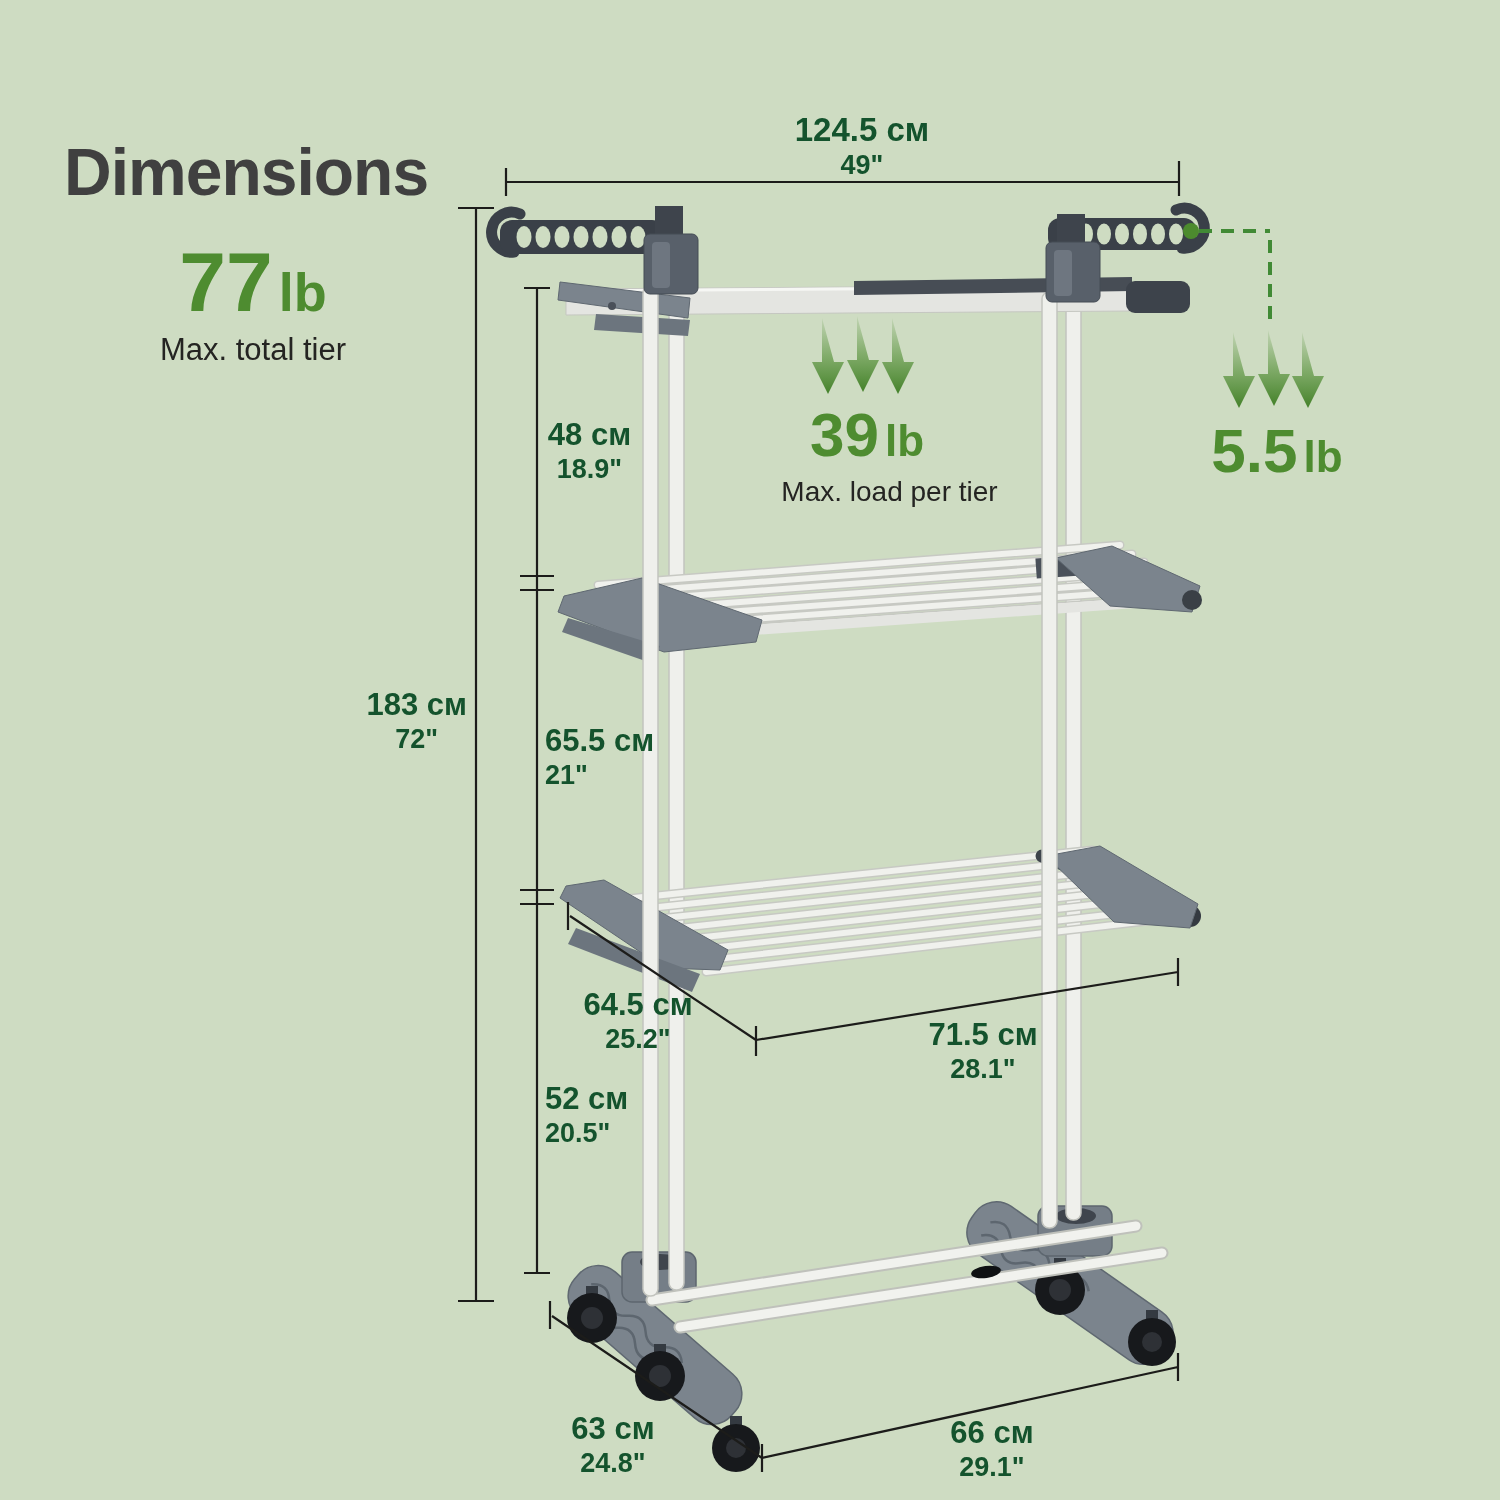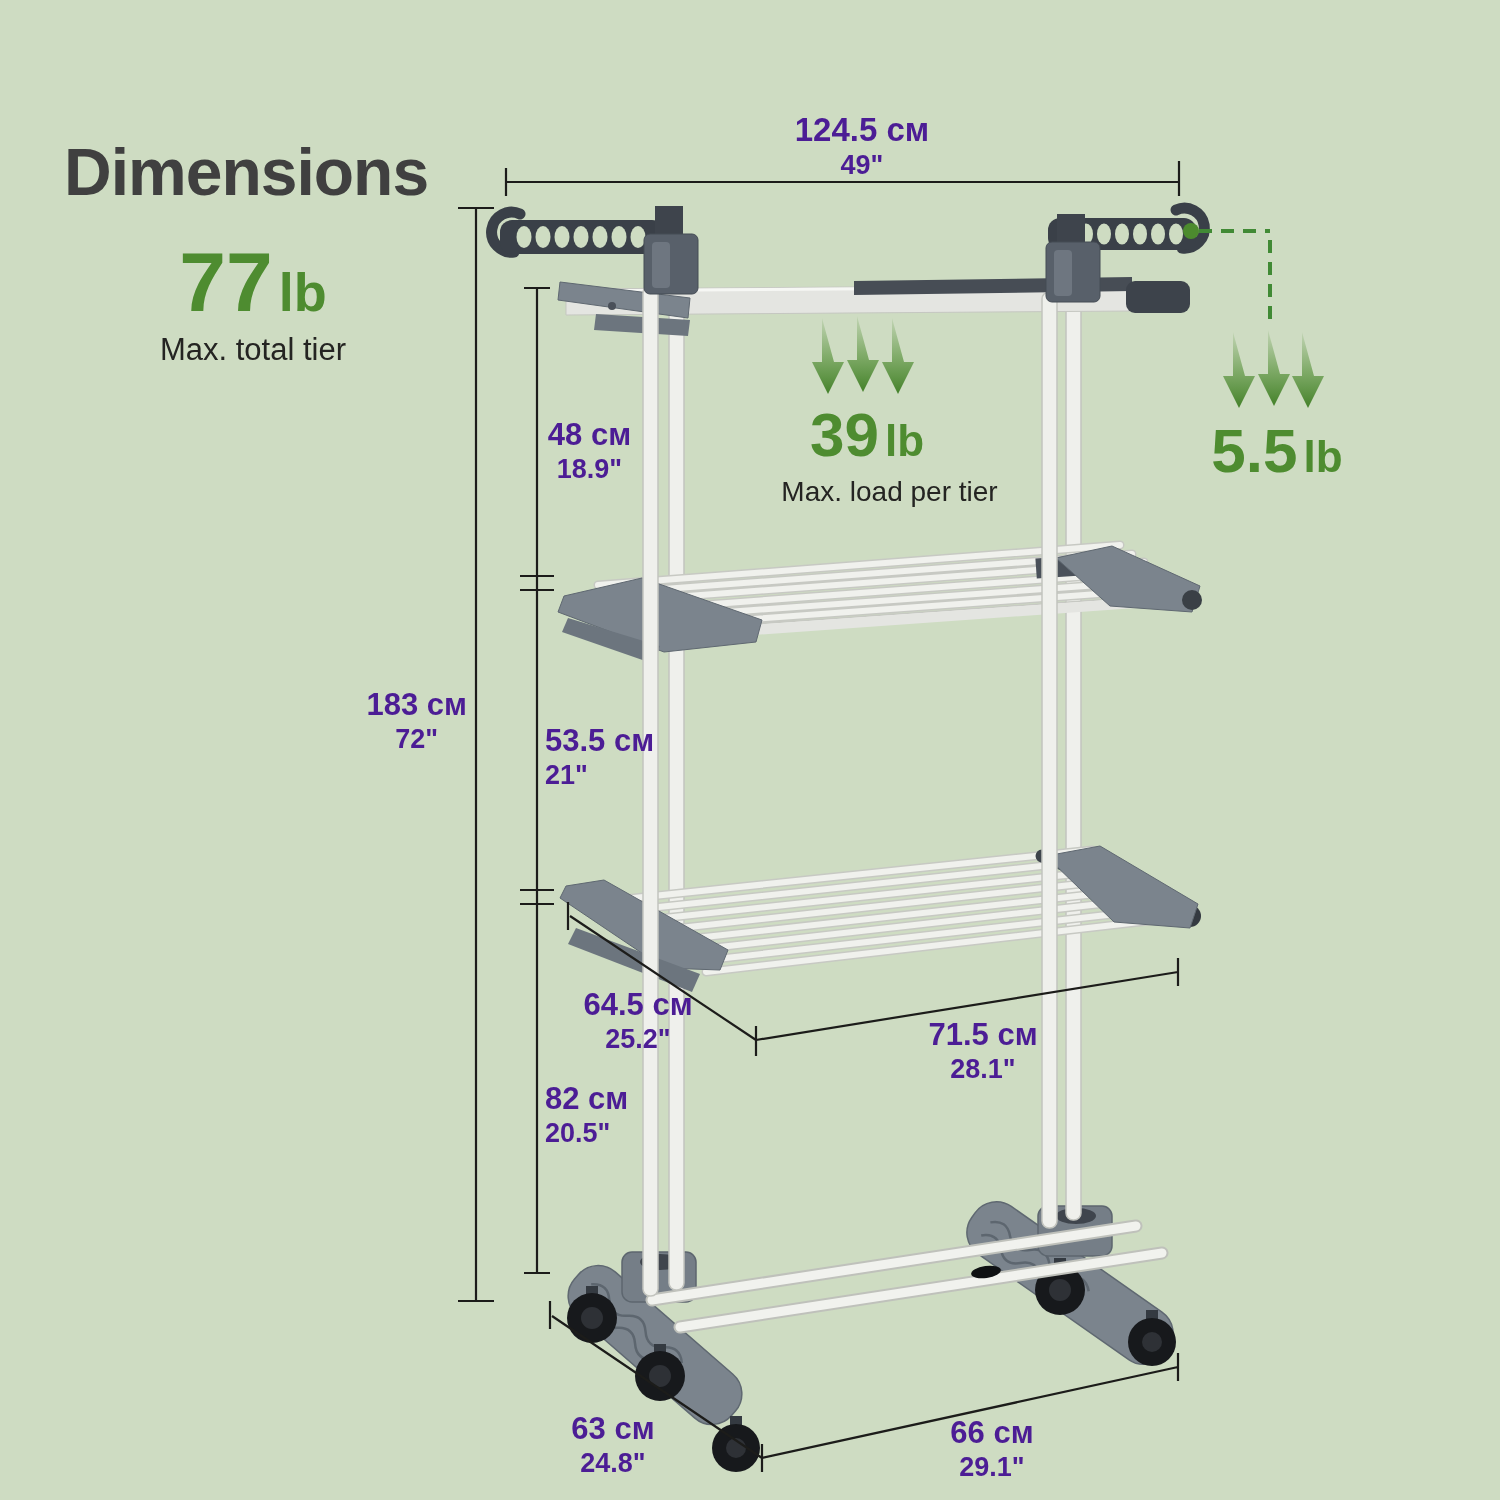--- a/index.html
+++ b/index.html
@@ -18,21 +18,21 @@
   }
   .load{position:absolute;transform:translateX(-50%);text-align:center;color:#4e8c30;font-weight:700;white-space:nowrap;}
   .load .big{font-size:84px;line-height:84px;}
   .load .unit{font-size:54px;margin-left:6px;}
   .load.tier .big{font-size:62px;line-height:62px;}
   .load.tier .unit,.load.hanger .unit{font-size:44px;}
   .load.hanger .big{font-size:62px;line-height:62px;}
   .load .cap{color:#242422;font-size:31px;font-weight:400;margin-top:8px;}
   .load.tier .cap{font-size:28px;margin-top:10px;margin-left:45px;}
 
-  .dim{position:absolute;transform:translateX(-50%);text-align:center;font-weight:700;color:#4c1d95;white-space:nowrap;}
+  .dim{position:absolute;transform:translateX(-50%);text-align:center;font-weight:700;color:#14532d;white-space:nowrap;}
   .dim .cm{font-size:31px;line-height:37px;}
   .dim .in{font-size:27px;line-height:33px;}
   .dim.top .cm{font-size:33px;line-height:39px;}
   .dim.alignleft{transform:none;text-align:left;}
   .dim.alignright{transform:none;text-align:center;}
 </style>
 </head>
 <body>
 
 <div id="stage">
@@ -231,36 +231,36 @@
     <div class="cm">48 см</div>
       <div class="in">18.9"</div>
   </div>
 
   <div class="dim alignright" style="right:1033px;top:686px;">
     <div class="cm">183 см</div>
       <div class="in">72"</div>
   </div>
 
   <div class="dim alignleft" style="left:545px;top:722px;">
-    <div class="cm">53.5 см</div>
+    <div class="cm">65.5 см</div>
       <div class="in">21"</div>
   </div>
 
   <div class="dim" style="left:638px;top:986px;">
     <div class="cm">64.5 см</div>
       <div class="in">25.2"</div>
   </div>
 
   <div class="dim" style="left:983px;top:1016px;">
     <div class="cm">71.5 см</div>
       <div class="in">28.1"</div>
   </div>
 
   <div class="dim alignleft" style="left:545px;top:1080px;">
-    <div class="cm">82 см</div>
+    <div class="cm">52 см</div>
       <div class="in">20.5"</div>
   </div>
 
   <div class="dim" style="left:613px;top:1410px;">
     <div class="cm">63 см</div>
       <div class="in">24.8"</div>
   </div>
 
   <div class="dim" style="left:992px;top:1414px;">
     <div class="cm">66 см</div>

